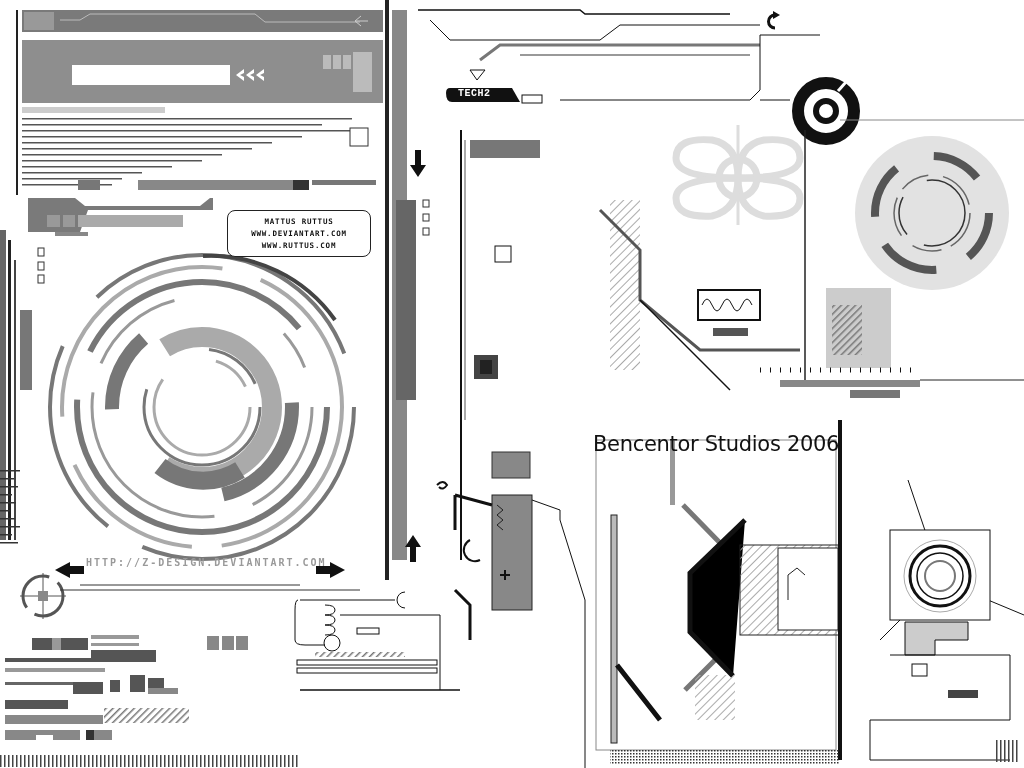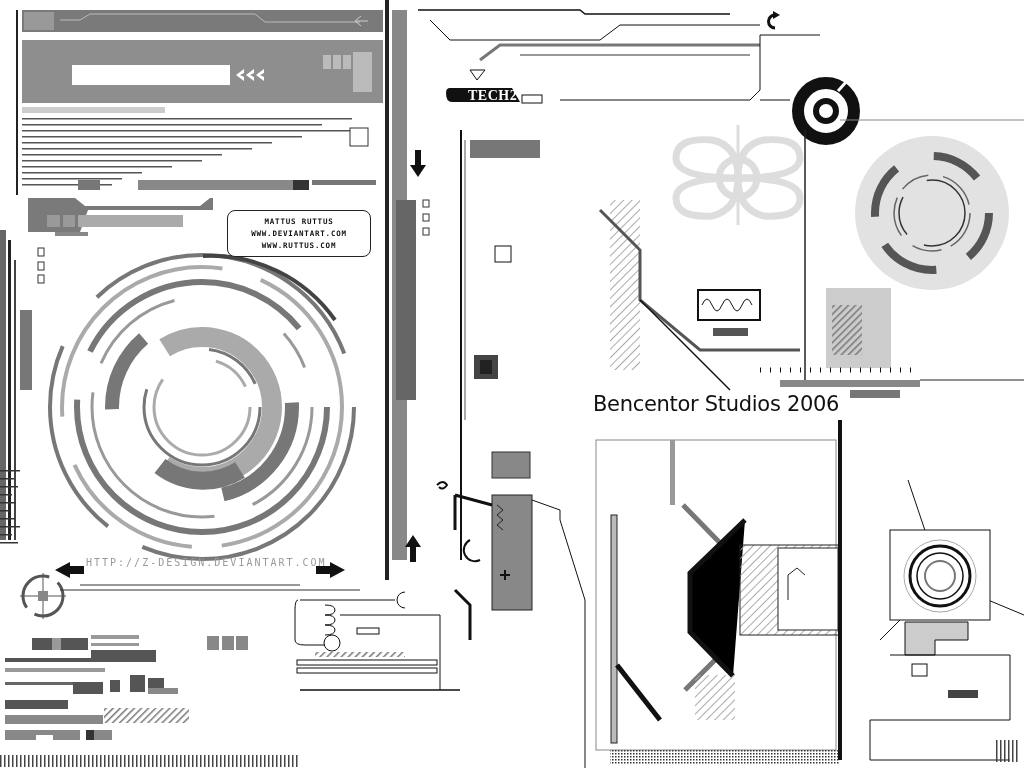--- a/index.html
+++ b/index.html
@@ -1,23 +1,23 @@
 <!DOCTYPE html>
 <html><head>
 <meta charset="utf-8">
 <style>
   html,body{margin:0;padding:0;background:#fff;}
   body{width:1024px;height:768px;overflow:hidden;position:relative;font-family:"DejaVu Sans",sans-serif;}
   #canvas{position:absolute;left:0;top:0;width:1024px;height:768px;}
   .credit-box{position:absolute;left:227px;top:210px;width:142px;height:45px;border:1.5px solid #222;border-radius:8px;background:#fff;
     display:flex;flex-direction:column;align-items:center;justify-content:center;gap:1px;}
   .credit-line{font-family:"DejaVu Sans Mono",monospace;font-size:7.5px;font-weight:bold;letter-spacing:.8px;color:#111;line-height:11px;}
-  .url-text{position:absolute;left:86px;top:557px;font-family:"DejaVu Sans Mono",monospace;font-size:10px;font-weight:normal;letter-spacing:2px;color:#9a9a9a;}
-  .tech-label{position:absolute;left:468px;top:88px;font-family:Liberation Serif, serif;font-size:14px;font-weight:bold;color:#fff;letter-spacing:.5px;}
-  .studio-title{position:absolute;left:593px;top:392px;font-family:"DejaVu Sans",sans-serif;font-size:21px;color:#111;letter-spacing:-.3px;}
+  .url-text{position:absolute;left:86px;top:557px;font-family:"DejaVu Sans Mono",monospace;font-size:10px;font-weight:bold;letter-spacing:2px;color:#9a9a9a;}
+  .tech-label{position:absolute;left:458px;top:88px;font-family:Liberation Mono, monospace;font-size:10px;font-weight:bold;color:#fff;letter-spacing:.5px;}
+  .studio-title{position:absolute;left:593px;top:432px;font-family:"DejaVu Sans",sans-serif;font-size:21px;color:#111;letter-spacing:-.3px;}
 </style>
 </head>
 <body>
 
 <svg id="canvas" viewBox="0 0 1024 768" xmlns="http://www.w3.org/2000/svg">
 
   <g>
     <rect x="22" y="10" width="361" height="22" fill="#7a7a7a"></rect>
     <rect x="24" y="12" width="30" height="18" fill="#999"></rect>
     <path d="M60 20 L80 20 L90 14 L255 14 L265 22 L360 22" stroke="#bbb" fill="none" stroke-width="1"></path>

